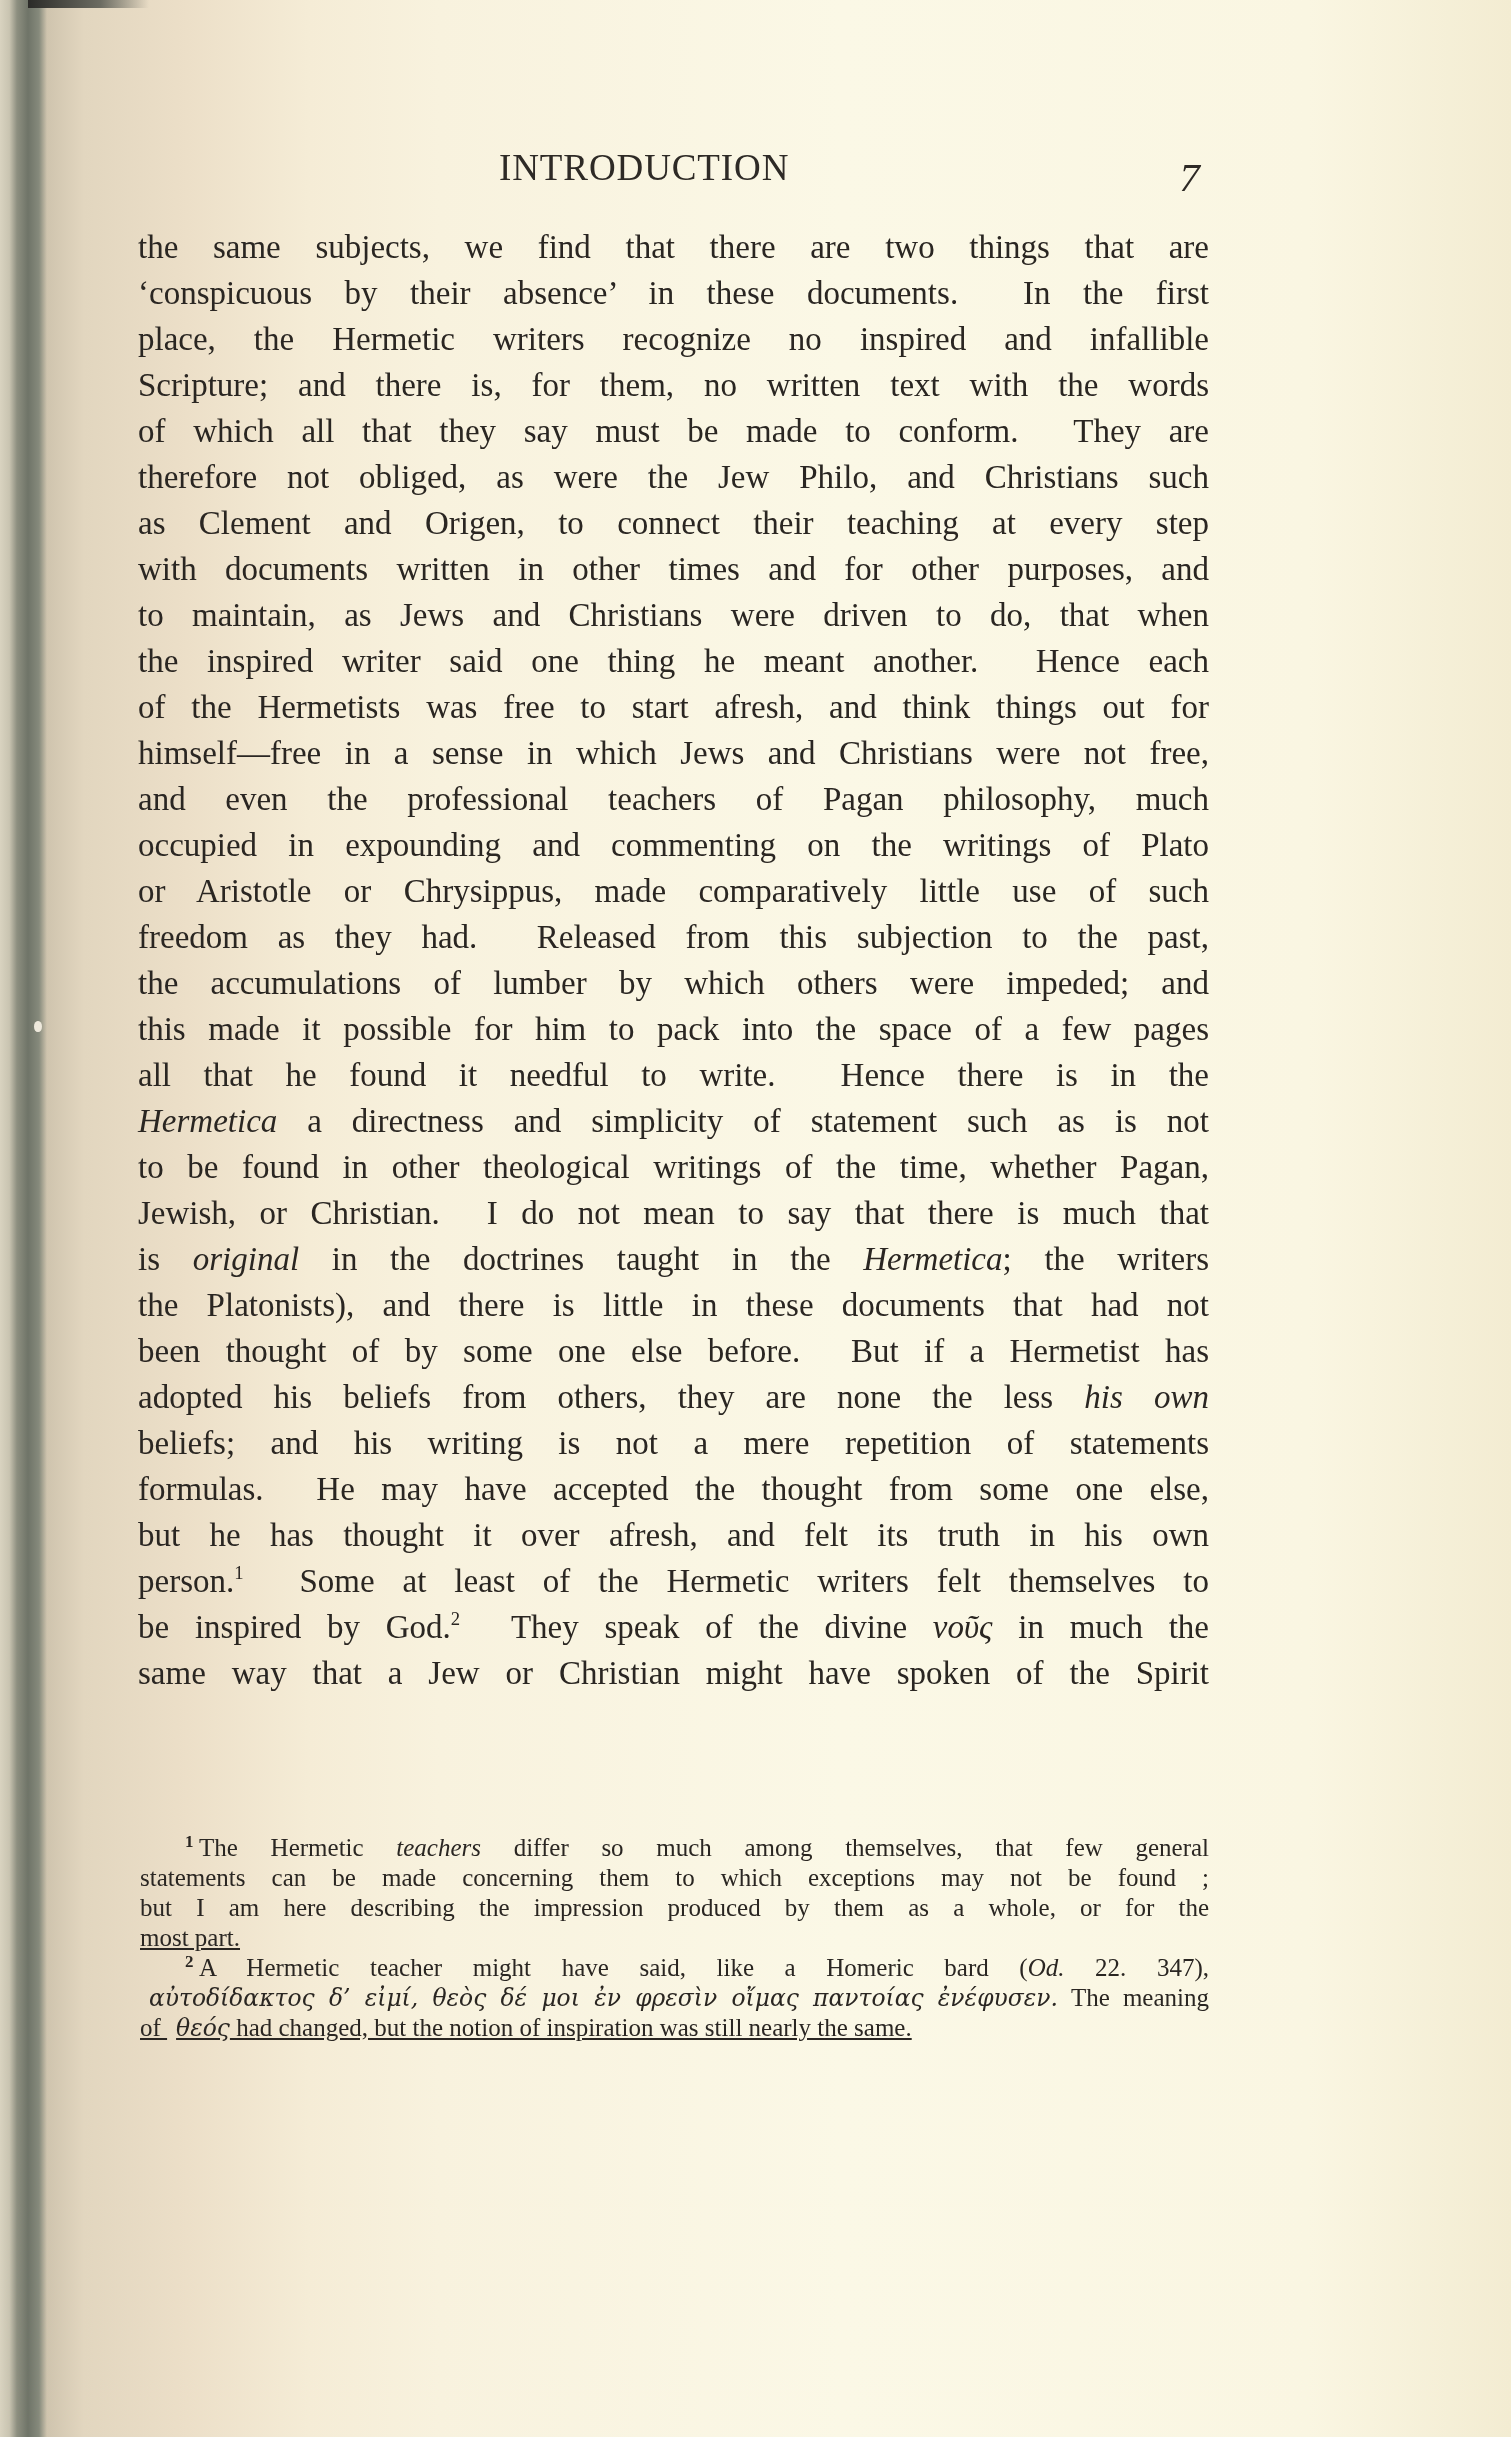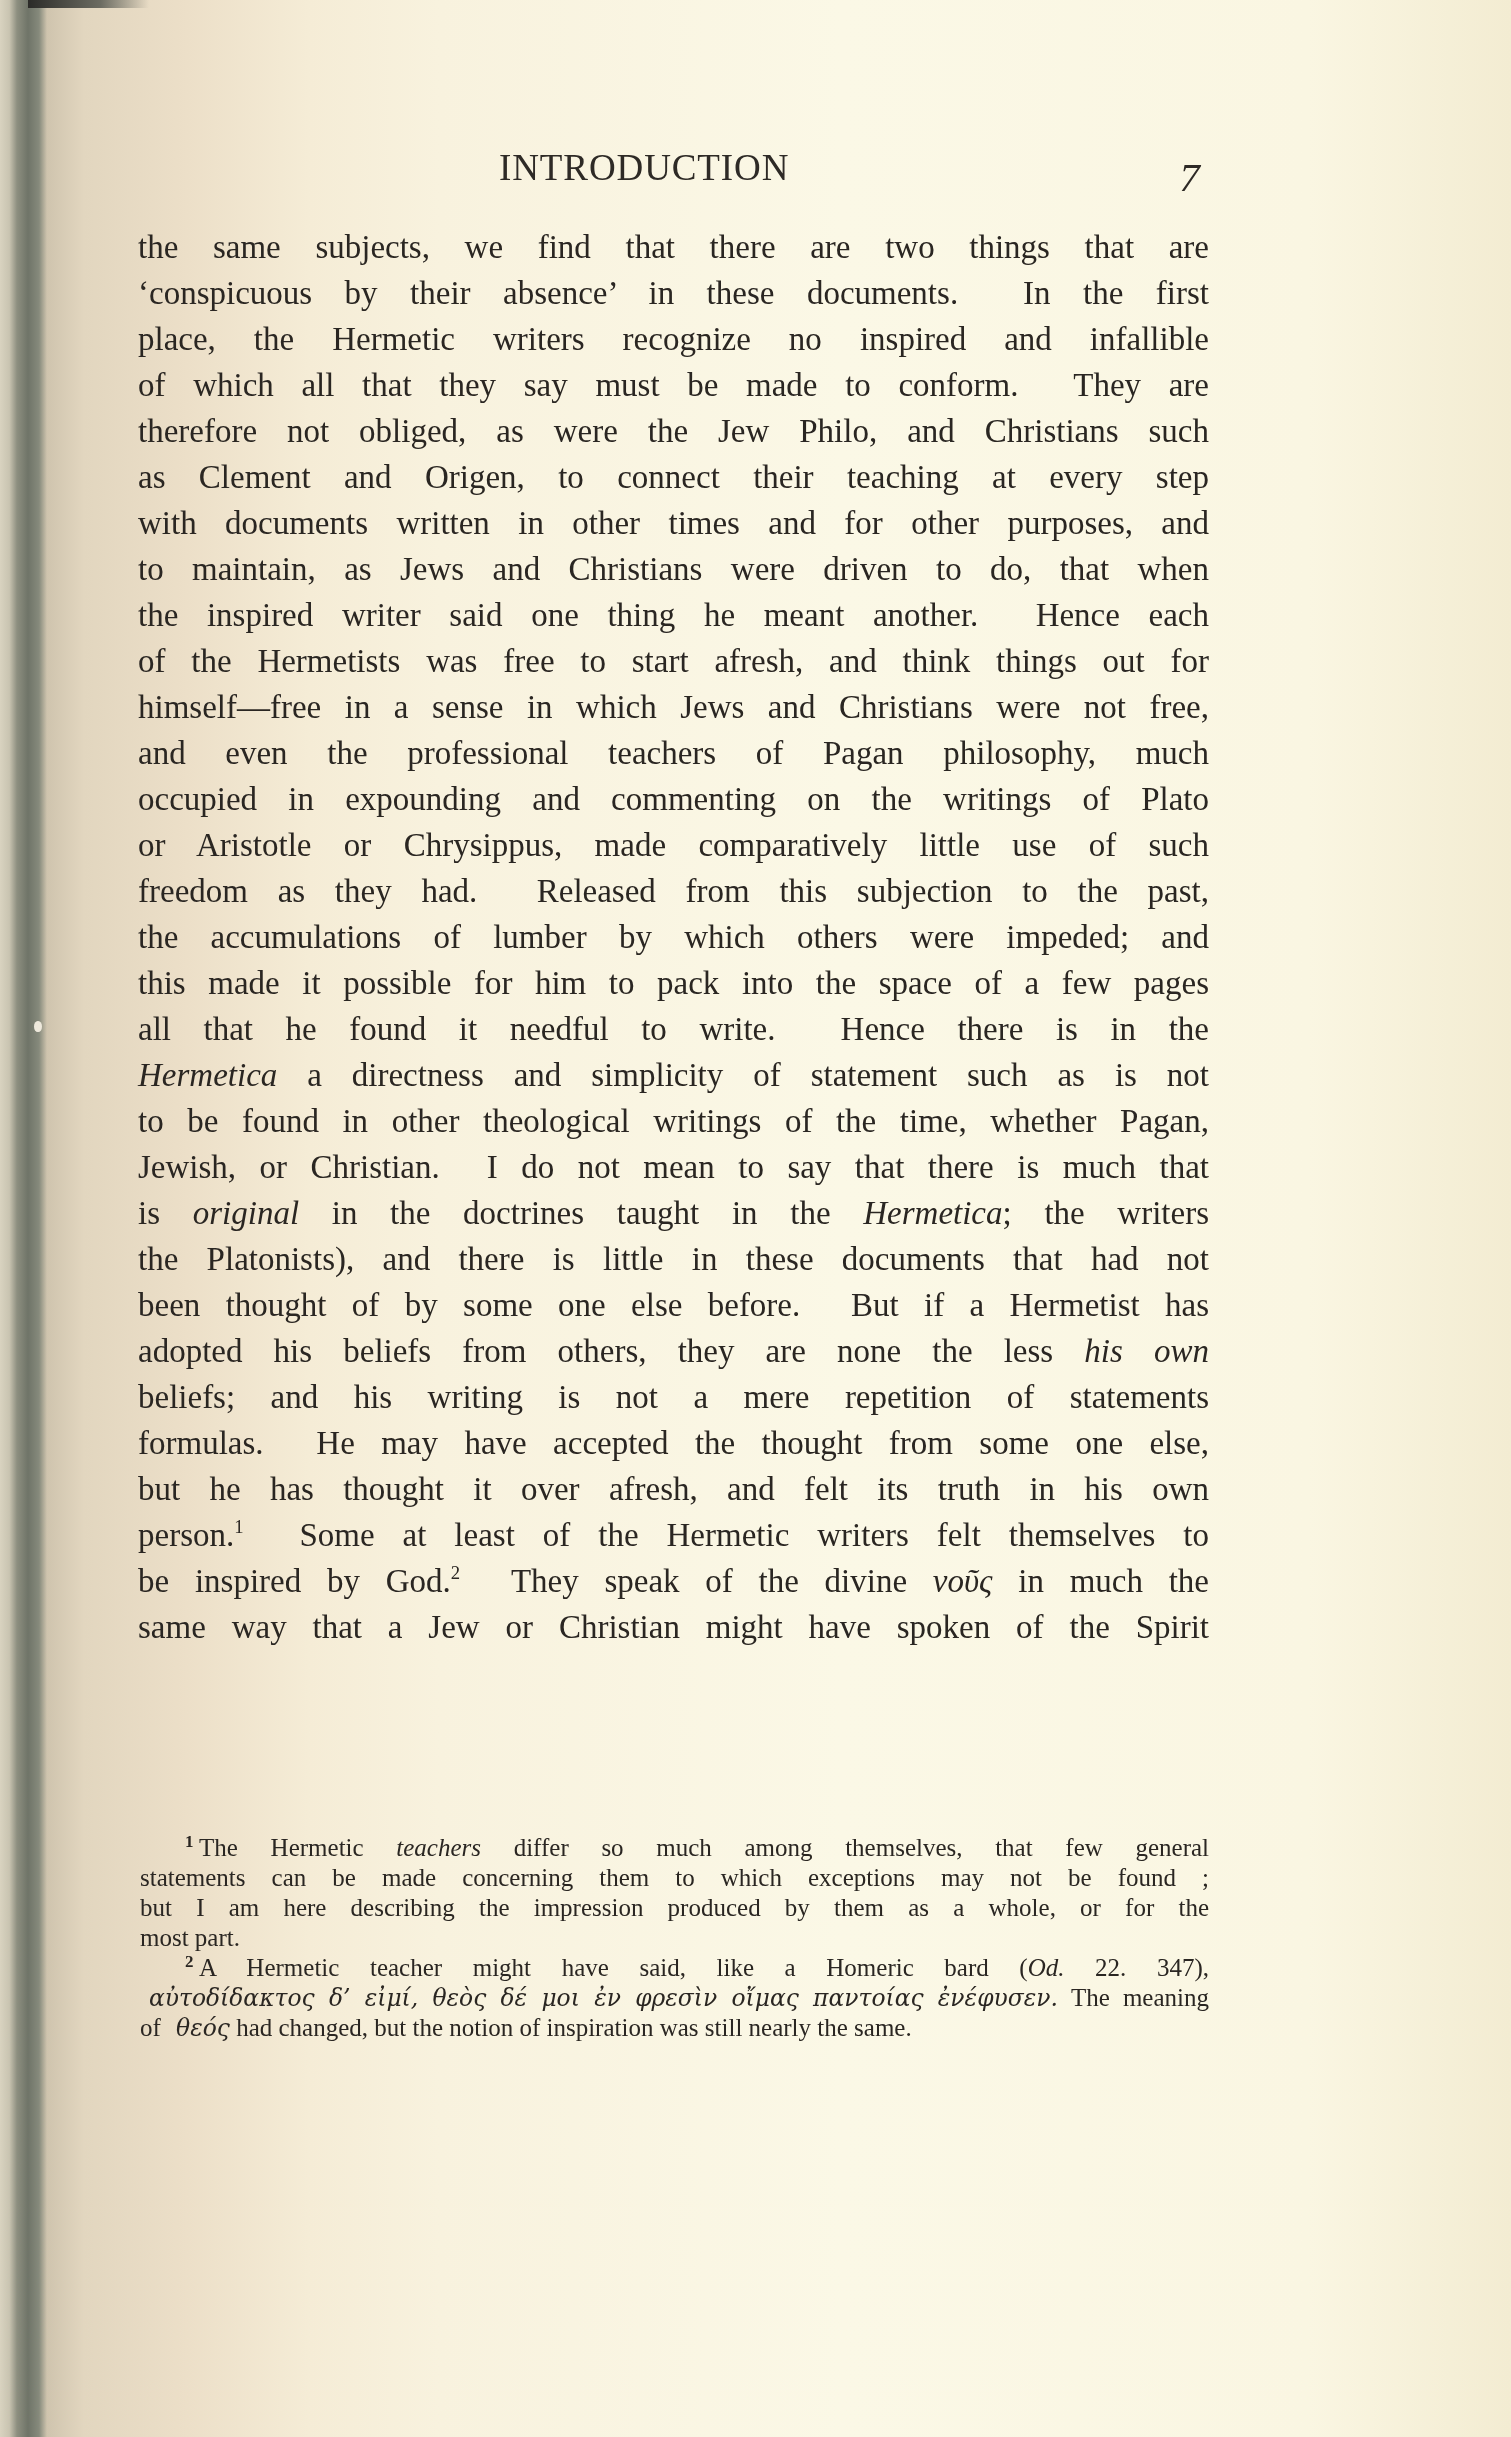--- a/index.html
+++ b/index.html
@@ -91,21 +91,21 @@
     }
     .fn-line {
       display: block;
       height: 30px;
       line-height: 30px;
       font-size: 25px;
       text-align: justify;
       text-align-last: justify;
       white-space: nowrap;
     }
-    .fn-line.last { text-align-last: left; }
+    .fn-line.last { text-align-last: left; text-decoration: underline; }
     .fn-line.indent { padding-left: 45px; }
     .fn-mark {
       font-size: 17px;
       vertical-align: 9.3px;
       line-height: 0;
       font-weight: bold;
       margin-right: 5.6px;
     }
     .greek { font-style: italic; font-family: "DejaVu Serif", serif; font-size: 23.4px; margin-left: 9px; }
   </style>
@@ -118,20 +118,21 @@
 
   <div class="running-head">
     <span class="head-title">INTRODUCTION</span>
     <span class="head-page">7</span>
   </div>
 
   <div class="body-text" id="body-text">
       <div class="line"><span>the same subjects, we find that there are two things that are</span></div>
       <div class="line"><span>‘conspicuous by their absence’ in these documents.  In the first</span></div>
       <div class="line"><span>place, the Hermetic writers recognize no inspired and infallible</span></div>
+      <div class="line"><span>Scripture; and there is, for them, no written text with the words</span></div>
       <div class="line"><span>of which all that they say must be made to conform.  They are</span></div>
       <div class="line"><span>therefore not obliged, as were the Jew Philo, and Christians such</span></div>
       <div class="line"><span>as Clement and Origen, to connect their teaching at every step</span></div>
       <div class="line"><span>with documents written in other times and for other purposes, and</span></div>
       <div class="line"><span>to maintain, as Jews and Christians were driven to do, that when</span></div>
       <div class="line"><span>the inspired writer said one thing he meant another.  Hence each</span></div>
       <div class="line"><span>of the Hermetists was free to start afresh, and think things out for</span></div>
       <div class="line"><span>himself—free in a sense in which Jews and Christians were not free,</span></div>
       <div class="line"><span>and even the professional teachers of Pagan philosophy, much</span></div>
       <div class="line"><span>occupied in expounding and commenting on the writings of Plato</span></div>

